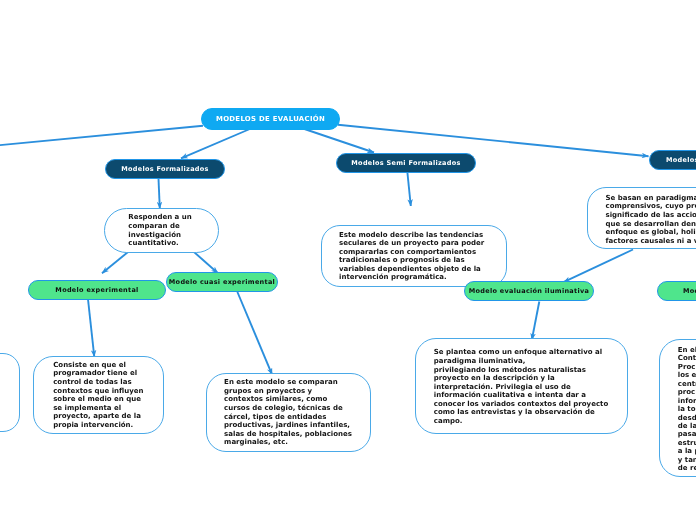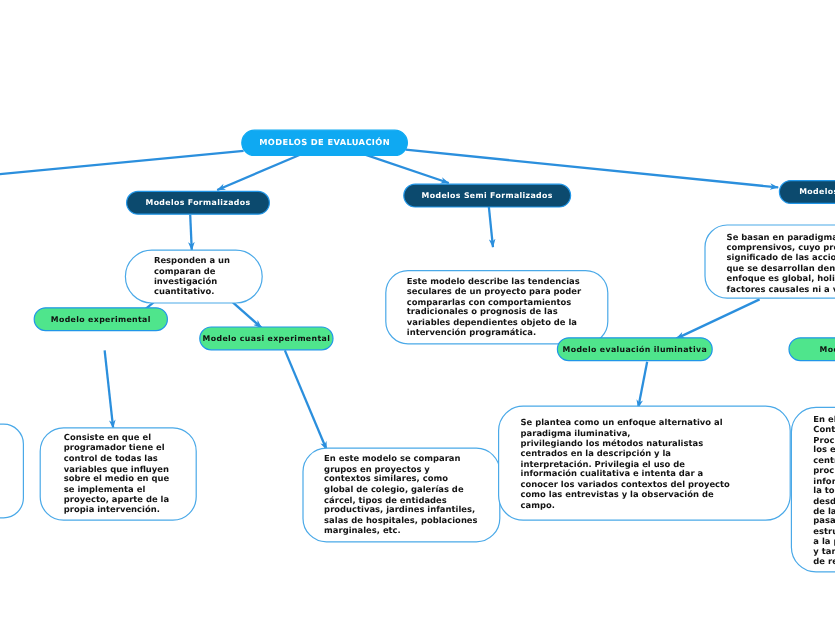--- a/index.html
+++ b/index.html
@@ -87,64 +87,64 @@
     <span class="txt">
         <em>Se basan en paradigma</em>
         <em>comprensivos, cuyo pro</em>
         <em>significado de las accio</em>
         <em>que se desarrollan dent</em>
         <em>enfoque es global, holis</em>
         <em>factores causales ni a v</em>
       </span>
   </div>
 
-  <div class="node pill lvl4" style="left:28px;top:256px;width:112px;height:20px;">
+  <div class="node pill lvl4" style="left:28px;top:280px;width:138px;height:20px;">
     <span>Modelo experimental</span>
   </div>
   <div class="node pill lvl4" style="left:166px;top:272px;width:112px;height:20px;">
     <span>Modelo cuasi experimental</span>
   </div>
   <div class="node pill lvl4" style="left:464px;top:281px;width:130px;height:20px;">
     <span>Modelo evaluación iluminativa</span>
   </div>
   <div class="node pill lvl4" style="left:657px;top:281px;width:120px;height:20px;justify-content:flex-start;padding-left:25px;">
     <span>Model</span>
   </div>
 
   <div class="node tbox" style="left:-110px;top:353px;width:130px;height:79px;"></div>
   <div class="node tbox" style="left:33.2px;top:355.5px;width:130.6px;height:78.4px;padding:1px 0 0 19px;border-radius:20px;">
     <span class="txt">
         <em>Consiste en que el</em>
         <em>programador tiene el</em>
         <em>control de todas las</em>
-        <em>variables que influyen</em>
+        <em>contextos que influyen</em>
         <em>sobre el medio en que</em>
         <em>se implementa el</em>
         <em>proyecto, aparte de la</em>
         <em>propia intervención.</em>
       </span>
   </div>
-  <div class="node tbox" style="left:205.6px;top:372.5px;width:165.8px;height:79px;padding:1px 0 0 17.5px;border-radius:20px;margin-left:46px;">
+  <div class="node tbox" style="left:205.6px;top:372.5px;width:165.8px;height:79px;padding:1px 0 0 17.5px;border-radius:20px;">
     <span class="txt">
         <em>En este modelo se comparan</em>
         <em>grupos en proyectos y</em>
         <em>contextos similares, como</em>
-        <em>global de colegio, galerías de</em>
+        <em>cursos de colegio, técnicas de</em>
         <em>cárcel, tipos de entidades</em>
         <em>productivas, jardines infantiles,</em>
         <em>salas de hospitales, poblaciones</em>
         <em>marginales, etc.</em>
       </span>
   </div>
-  <div class="node tbox" style="left:414.8px;top:338px;width:244px;height:96px;padding:2px 0 0 18px;border-radius:21px;">
+  <div class="node tbox" style="left:414.8px;top:338px;width:213px;height:96px;padding:2px 0 0 18px;border-radius:21px;">
     <span class="txt">
         <em>Se plantea como un enfoque alternativo al</em>
         <em>paradigma iluminativa,</em>
         <em>privilegiando los métodos naturalistas</em>
-        <em>centrados en la descripción y la</em>
+        <em>proyecto en la descripción y la</em>
         <em>interpretación. Privilegia el uso de</em>
         <em>información cualitativa e intenta dar a</em>
         <em>conocer los variados contextos del proyecto</em>
         <em>como las entrevistas y la observación de</em>
         <em>campo.</em>
       </span>
   </div>
   <div class="node tbox" style="left:658.8px;top:338.5px;width:160px;height:138.6px;padding:3px 0 0 18px;line-height:8.45px;border-radius:21px;">
     <span class="txt">
         <em>En el</em>

